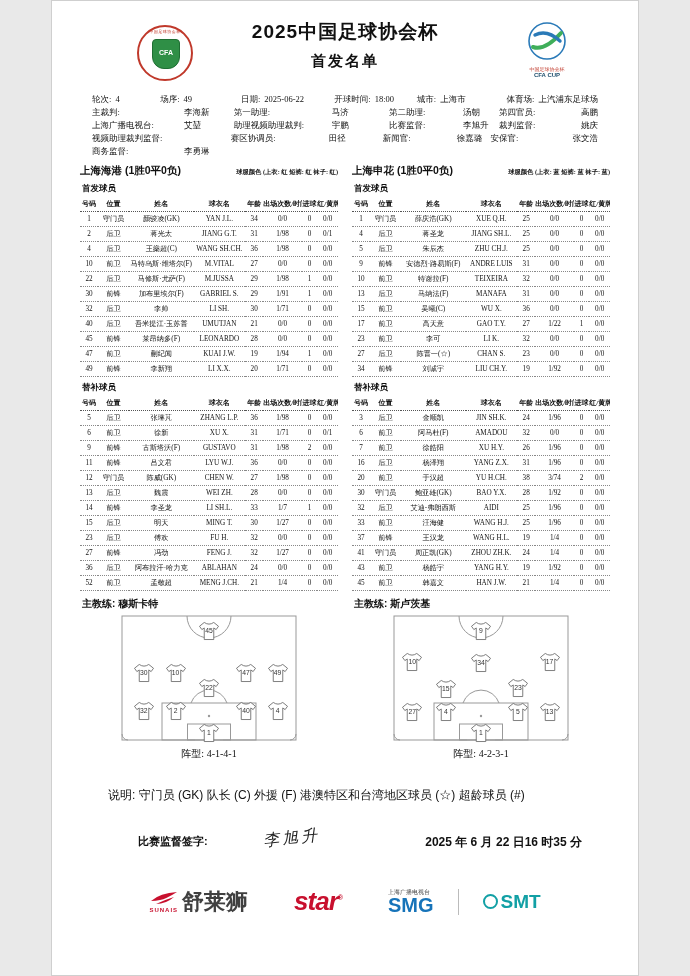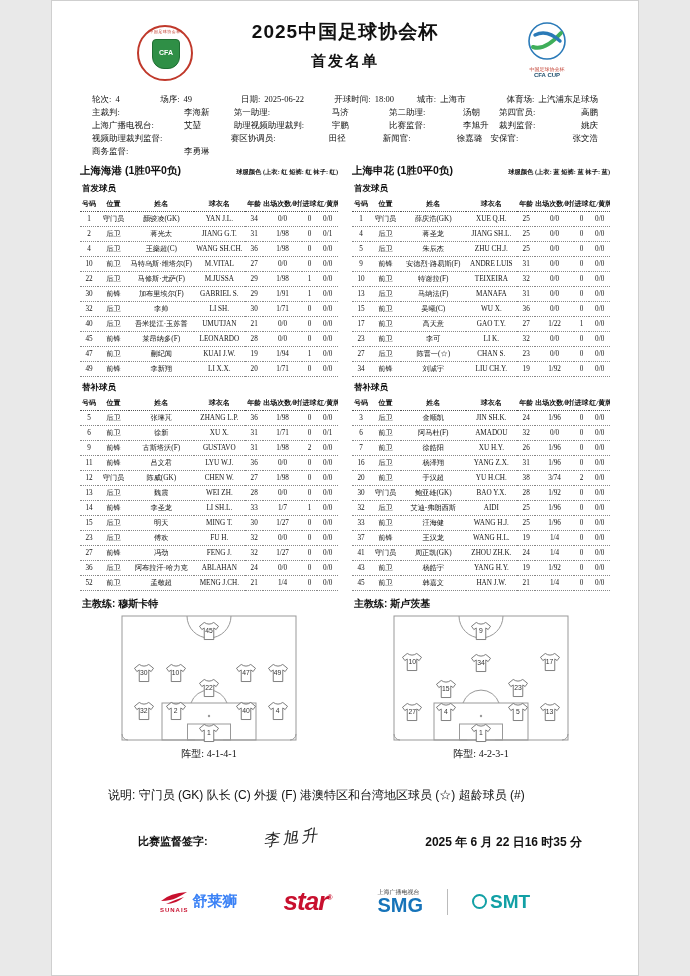--- a/index.html
+++ b/index.html
@@ -67,21 +67,21 @@
   .signrow{position:relative;margin:26px 56px 0 86px;height:26px;}
   .signlab{position:absolute;left:0;top:4px;font-weight:bold;font-size:11px;font-family:"Liberation Sans",sans-serif;}
   .signature{position:absolute;left:125px;top:-2px;font-size:16px;font-style:italic;color:#222;
              transform:rotate(-6deg);letter-spacing:3px;}
   .signdate{position:absolute;right:0;top:4px;font-weight:bold;font-size:12px;font-family:"Liberation Sans",sans-serif;}
   .sponsors{display:flex;align-items:center;justify-content:center;gap:46px;margin-top:30px;}
   .sp-sunais{display:flex;align-items:center;gap:4px;}
   .sunais-swoosh{width:28px;height:16px;}
   .sunais-txtcol{display:flex;flex-direction:column;align-items:center;}
   .sunais-en{font-size:6px;color:#c8102e;font-weight:bold;letter-spacing:1px;font-family:"Liberation Sans",sans-serif;}
-  .sunais-cn{font-size:15px;color:#3b82f6;font-weight:bold;font-family:"Liberation Sans",sans-serif;}
+  .sunais-cn{font-size:22px;color:#404040;font-weight:bold;font-family:"Liberation Sans",sans-serif;}
   .sp-star{font-family:"Liberation Sans",sans-serif;font-weight:bold;font-style:italic;font-size:26px;
            color:#c8102e;letter-spacing:-1px;}
   .sp-star sup{font-size:7px;}
   .sp-smg{display:flex;align-items:center;gap:24px;}
   .smg-col{display:flex;flex-direction:column;align-items:flex-start;line-height:1;}
   .smg-top{font-size:6px;color:#444;}
   .smg-big{font-size:20px;font-weight:bold;color:#1673b9;font-family:"Liberation Sans",sans-serif;}
   .smg-div{width:1px;height:26px;background:#bbb;}
   .smt-wrap{display:flex;align-items:center;gap:3px;}
   .smt-ball{width:15px;height:15px;border-radius:50%;border:2.5px solid #12a0a5;box-sizing:border-box;}

